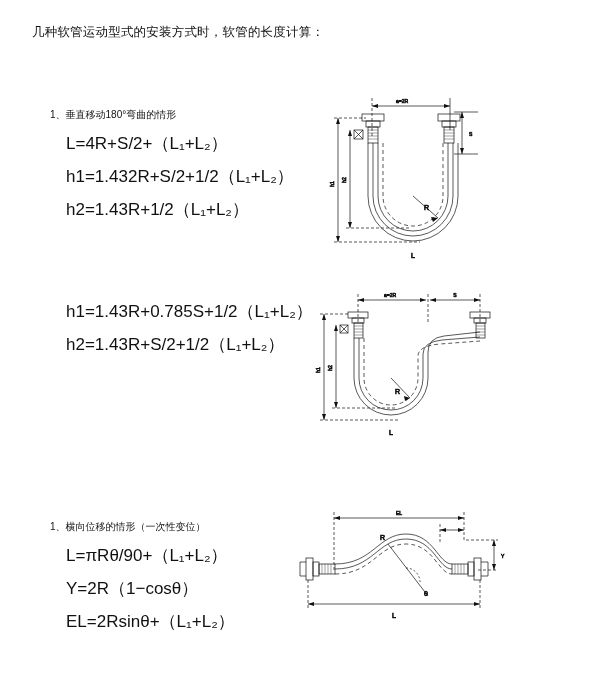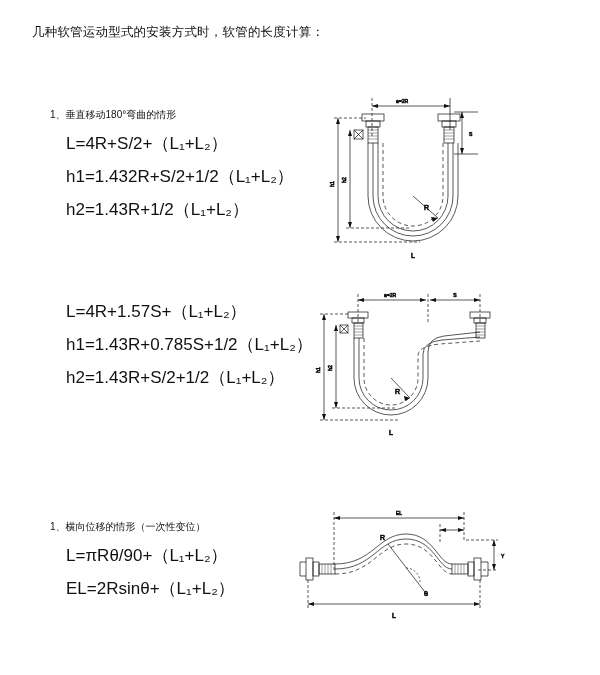--- a/index.html
+++ b/index.html
@@ -148,21 +148,20 @@
           <line x1="36" y1="160" x2="100" y2="160" stroke-dasharray="3,2"></line>
 
           <text class="lbl" x="103" y="190" text-anchor="middle">L</text>
         </g>
       </svg>
     </div>
   </div>
 
   <div class="section sec2">
     <div class="formulas">
-      <div class="formula">L=4R+1.57S+（L₁+L₂）</div>
       <div class="formula">h1=1.43R+0.785S+1/2（L₁+L₂）</div>
       <div class="formula">h2=1.43R+S/2+1/2（L₁+L₂）</div>
     </div>
 
     <div class="figure fig2">
       <svg width="210" height="170" viewBox="0 0 210 170">
         <g stroke="#111" fill="none" stroke-width="0.7">
 
           <line x1="48" y1="20" x2="116" y2="20"></line>
           <path d="M48 20 l6 -2 l0 4 z" fill="#111" stroke="none"></path>
@@ -226,20 +225,21 @@
           <text class="lbl" x="81" y="155" text-anchor="middle">L</text>
         </g>
       </svg>
     </div>
   </div>
 
   <div class="section sec3">
     <div class="formulas">
       <div class="sec-title">1、横向位移的情形（一次性变位）</div>
       <div class="formula">L=πRθ/90+（L₁+L₂）</div>
+      <div class="formula">Y=2R（1−cosθ）</div>
       <div class="formula">EL=2Rsinθ+（L₁+L₂）</div>
     </div>
 
     <div class="figure fig3">
       <svg width="230" height="140" viewBox="0 0 230 140">
         <g stroke="#111" fill="none" stroke-width="0.7">
 
           <line x1="46" y1="18" x2="176" y2="18"></line>
           <path d="M46 18 l6 -2 l0 4 z" fill="#111" stroke="none"></path>
           <path d="M176 18 l-6 -2 l0 4 z" fill="#111" stroke="none"></path>

